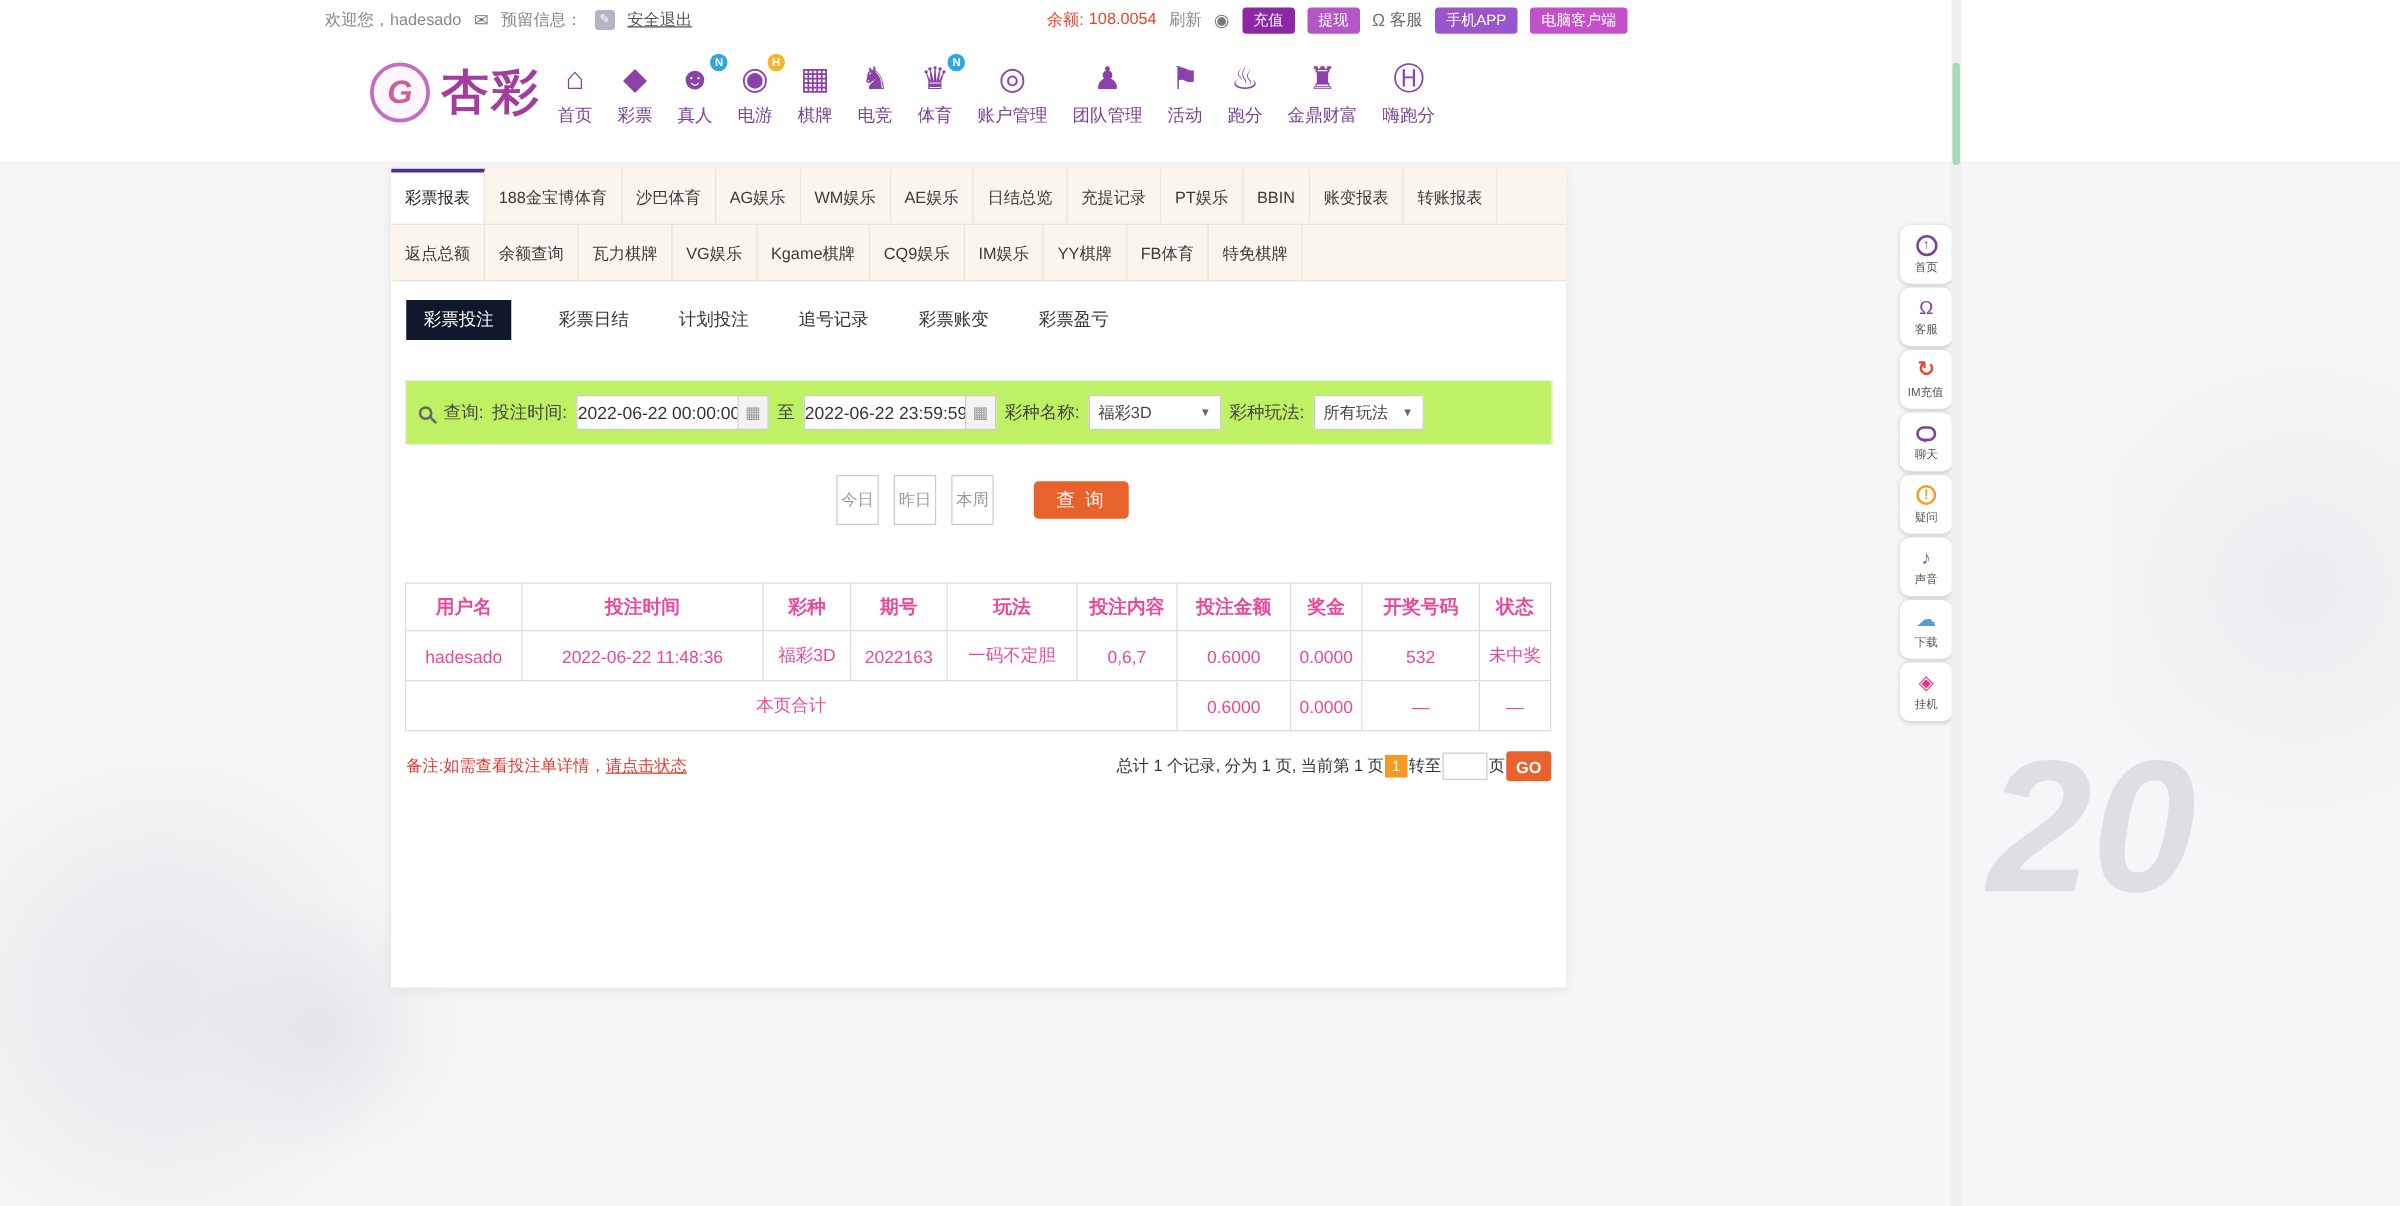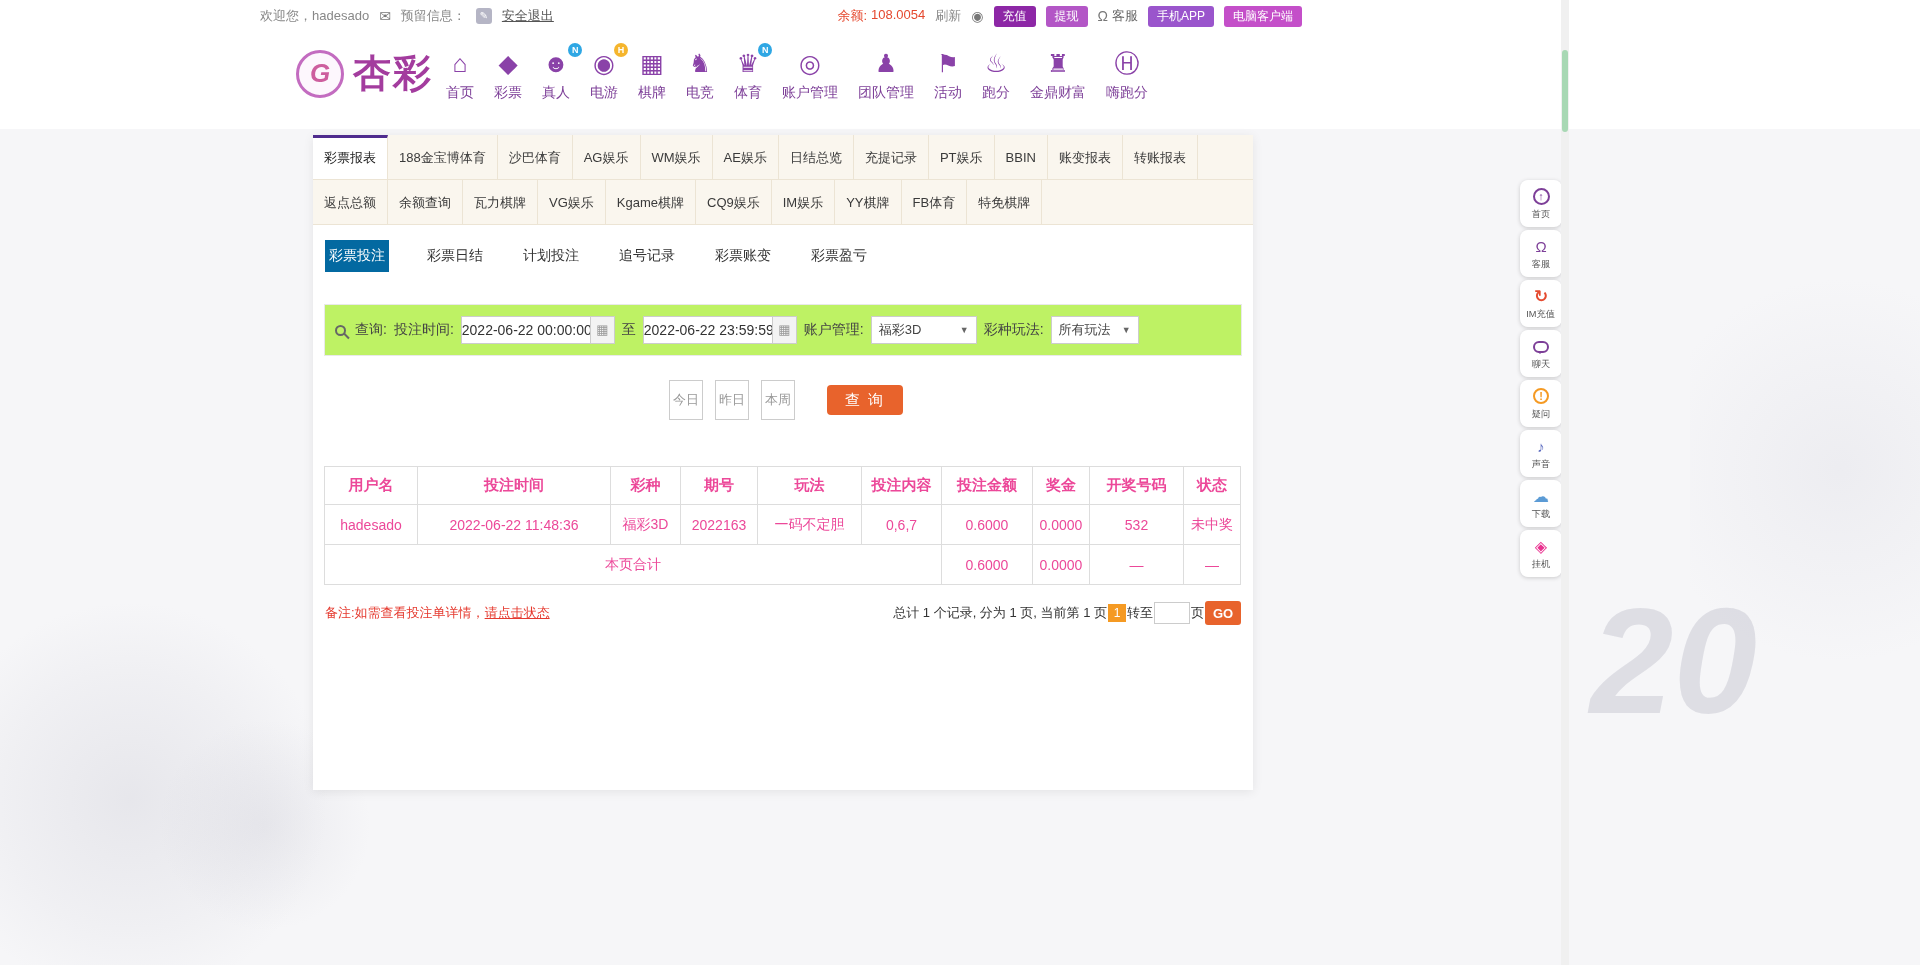--- a/index.html
+++ b/index.html
@@ -52,21 +52,21 @@
 
   
   .panel{position:absolute;left:313px;top:135px;width:940px;height:655px;background:#fff;box-shadow:0 2px 10px rgba(0,0,0,.08)}
   .tabs{display:flex;background:#faf6ee}
   .tab{height:45px;line-height:45px;padding:0 11px;font-size:13px;color:#3a3a3a;border-right:1px solid #ece4d4;border-bottom:1px solid #ece4d4;white-space:nowrap;cursor:pointer}
   .tab.active{background:#fff;border-top:3px solid #4f2c8e;line-height:40px;color:#222}
   .tab-filler{flex:1;border-bottom:1px solid #ece4d4;background:#faf6ee}
 
   .subtabs{display:flex;align-items:center;gap:36px;padding:15px 12px 10px}
   .subtab{font-size:14px;color:#333;padding:7px 2px;cursor:pointer;white-space:nowrap}
-  .subtab.active{background:#0369a1;color:#fff;padding:7px 4px}
+  .subtab.active{background:#0f172a;color:#fff;padding:7px 14px}
 
   .querybar{margin:22px 11px 0;height:52px;background:#bef264;border:1px solid #e9e9e9;display:flex;align-items:center;padding:0 10px;gap:7px;font-size:14px;color:#444}
   .search-glyph{width:11px;height:11px;border:2px solid #666;border-radius:50%;position:relative;flex:none;margin-right:2px}
   .search-glyph::after{content:"";position:absolute;width:7px;height:2px;background:#666;transform:rotate(45deg);right:-6px;bottom:-3px}
   .q-label{white-space:nowrap}
   .date-wrap{display:flex}
   .q-input{width:130px;height:28px;border:1px solid #ccc;background:#fff;font-size:14px;text-align:left;color:#333;font-family:inherit}
   .cal-btn{width:24px;height:28px;border:1px solid #ccc;border-left:none;background:#f3f3f3;color:#999;font-size:13px;line-height:26px;text-align:center;cursor:pointer}
   .q-select{height:28px;border:1px solid #ccc;background:#fff;display:flex;align-items:center;justify-content:space-between;padding:0 7px;font-size:13px;cursor:pointer}
   .sel-lottery{width:106px}
@@ -284,21 +284,21 @@
     <span class="q-label">投注时间:</span>
     <span class="date-wrap">
       <input class="q-input" value="2022-06-22 00:00:00" style="">
       <span class="cal-btn">▦</span>
     </span>
     <span class="q-label">至</span>
     <span class="date-wrap">
       <input class="q-input" value="2022-06-22 23:59:59" style="">
       <span class="cal-btn">▦</span>
     </span>
-    <span class="q-label">账户管理:</span>
+    <span class="q-label">彩种名称:</span>
     <span class="q-select sel-lottery">
       <span>福彩3D</span>
       <span class="sel-arrow">▼</span>
     </span>
     <span class="q-label">彩种玩法:</span>
     <span class="q-select sel-play">
       <span>所有玩法</span>
       <span class="sel-arrow">▼</span>
     </span>
   </div>

